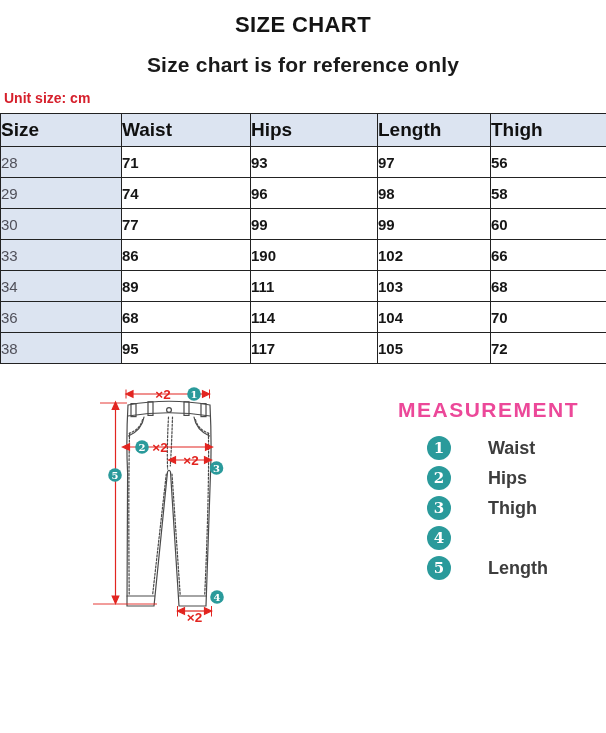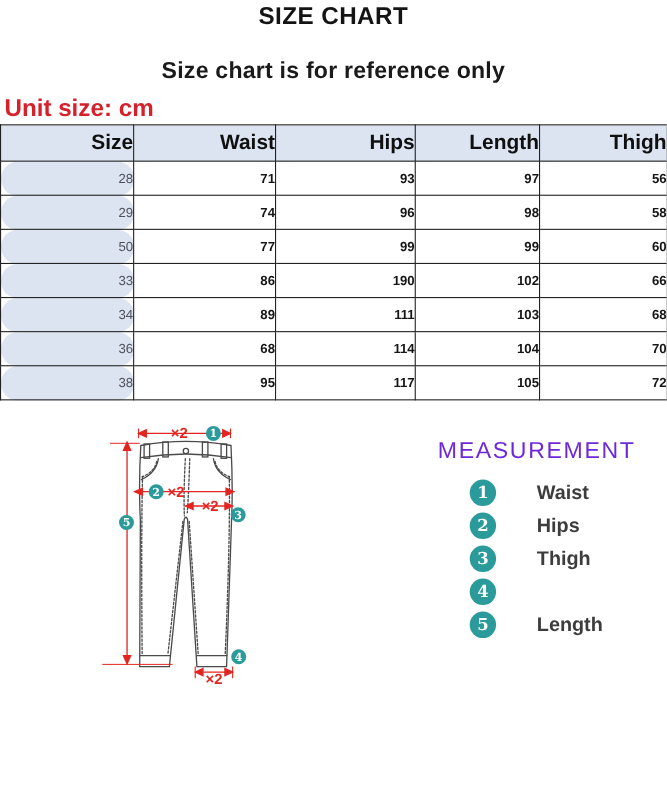--- a/index.html
+++ b/index.html
@@ -2,51 +2,51 @@
 <html><head>
 <meta charset="utf-8">
 <style>
   html,body{margin:0;padding:0;}
   body{
     width:606px;height:733px;background:#ffffff;position:relative;
     font-family:"Liberation Sans",sans-serif;color:#151515;overflow:hidden;
   }
   .page-title{
     text-align:center;font-size:22px;font-weight:700;letter-spacing:.4px;
-    margin:2px 0 0;line-height:26px;color:#141414;
+    margin:12px 0 0;line-height:26px;color:#141414;
   }
   .page-subtitle{
     text-align:center;font-size:21px;font-weight:600;letter-spacing:.2px;
-    margin:24px 0 0;line-height:26px;color:#1a1a1a;
+    margin:14px 0 0;line-height:26px;color:#1a1a1a;
   }
   .unit-note{
-    color:#d6202c;font-size:22px;font-weight:700;
+    color:#d6202c;font-size:14px;font-weight:700;
     margin:9px 0 4px 4px;line-height:22px;
   }
   table.size-table{
     width:606px;border-collapse:collapse;table-layout:fixed;
   }
   .size-table th,.size-table td{
-    border:1px solid #222;text-align:right;vertical-align:middle;padding:0;
+    border:1px solid #222;text-align:left;vertical-align:middle;padding:0;
   }
   .size-table thead th{
     height:32px;background:#dce4f1;font-size:19px;font-weight:600;color:#101010;
   }
   .size-table thead th:first-child{font-weight:700;}
   .size-table tbody td{
-    height:30px;background:#ffffff;font-size:12px;font-weight:600;color:#161616;border-radius:15px;
+    height:30px;background:#ffffff;font-size:15px;font-weight:600;color:#161616;
   }
   .size-table tbody td:first-child{
     background:#dce4f1;color:#50505a;font-weight:400;
   }
   .bottom-section{position:relative;height:302px;}
   .diagram{position:absolute;left:60px;top:9px;}
   .legend{position:absolute;left:398px;top:34px;}
   .legend-title{
-    font-size:21px;font-weight:400;letter-spacing:1.5px;color:#6d28d9;line-height:24px;
+    font-size:21px;font-weight:700;letter-spacing:1.5px;color:#ec4899;line-height:24px;
   }
   .legend-items{margin-top:11px;}
   .legend-item{display:flex;align-items:center;height:30px;padding-left:29px;}
   .badge{
     width:24px;height:24px;border-radius:50%;background:#2a9a9b;color:#fff;
     font-family:"DejaVu Serif",serif;font-weight:700;font-size:15px;
     display:flex;align-items:center;justify-content:center;flex:0 0 24px;
   }
   .legend-label{
     margin-left:37px;font-size:18px;font-weight:700;color:#3d3d3d;white-space:nowrap;
@@ -88,21 +88,21 @@
 
       <tr>
         <td>29</td>
         <td>74</td>
         <td>96</td>
         <td>98</td>
         <td>58</td>
       </tr>
 
       <tr>
-        <td>50</td>
+        <td>30</td>
         <td>77</td>
         <td>99</td>
         <td>99</td>
         <td>60</td>
       </tr>
 
 
 
       <tr>
         <td>33</td>

